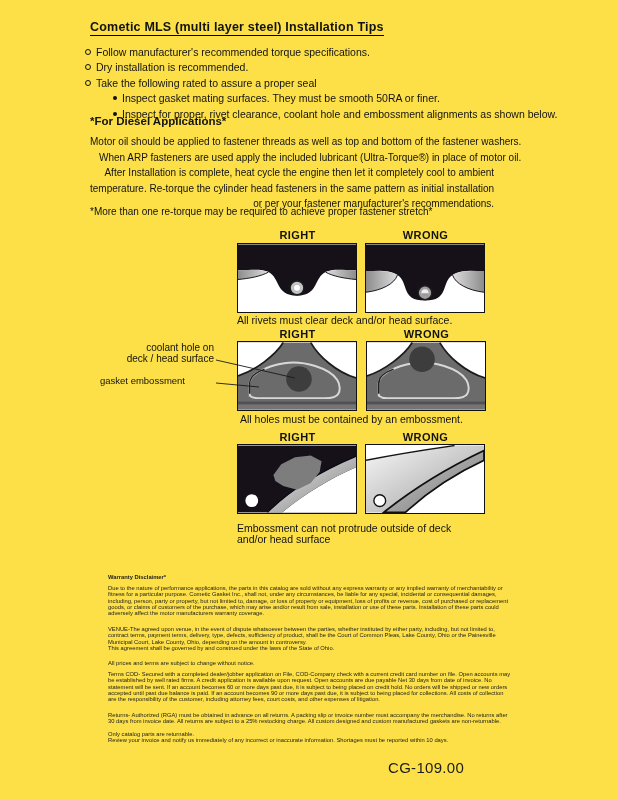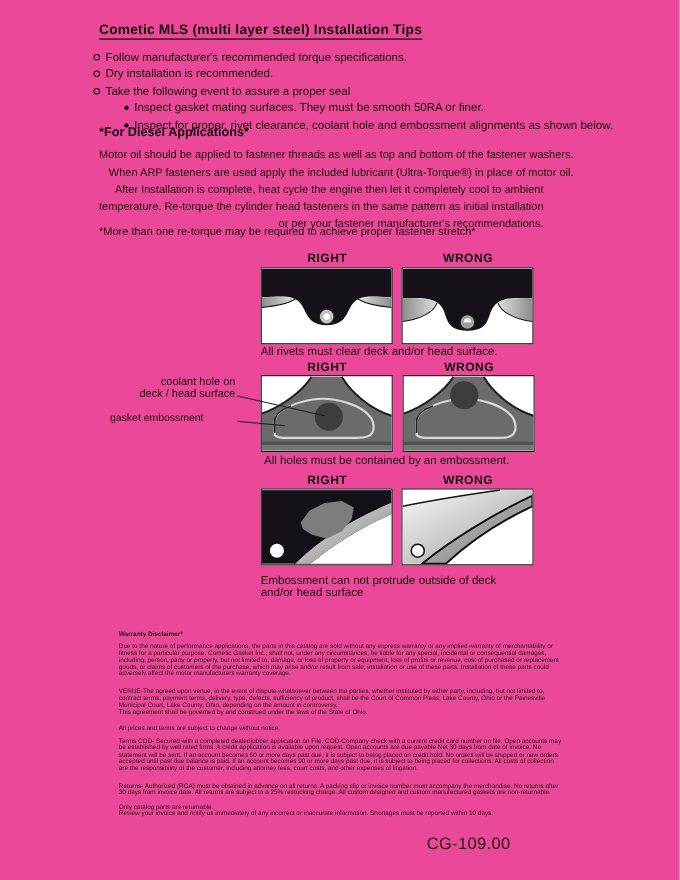--- a/index.html
+++ b/index.html
@@ -1,16 +1,16 @@
 <!DOCTYPE html>
 <html><head>
 <meta charset="utf-8">
 <style>
   html,body{margin:0;padding:0;background:#ffffff;}
-  .page{position:relative;width:618px;height:800px;background:#ec4899;overflow:hidden;
+  .page{position:relative;width:618px;height:800px;background:#fde047;overflow:hidden;
         font-family:"Liberation Sans", sans-serif;color:#121212;}
   .abs{position:absolute;}
 
   .title{left:90px;top:20px;font-size:12.5px;font-weight:bold;letter-spacing:.2px;
          border-bottom:1.8px solid #000;padding-bottom:1px;display:inline-block;}
 
   .bullets{left:85px;top:44px;font-size:10.5px;}
   .b-item{height:15.5px;display:flex;align-items:center;}
   .b-item .dot-o{width:4px;height:4px;border:1px solid #111;border-radius:50%;
                  margin-right:5px;flex:0 0 auto;}
@@ -75,21 +75,21 @@
     <div class="b-item">
       <span class="dot-o"></span>
       <span>Follow manufacturer's recommended torque specifications.</span>
     </div>
     <div class="b-item">
       <span class="dot-o"></span>
       <span>Dry installation is recommended.</span>
     </div>
     <div class="b-item">
       <span class="dot-o"></span>
-      <span>Take the following event to assure a proper seal</span>
+      <span>Take the following rated to assure a proper seal</span>
     </div>
     <div class="b-item sub">
       <span class="dot-f"></span>
       <span>Inspect gasket mating surfaces.  They must be smooth 50RA or finer.</span>
     </div>
     <div class="b-item sub">
       <span class="dot-f"></span>
       <span>Inspect for proper, rivet clearance, coolant hole and embossment alignments as shown below.</span>
     </div>
   </div>

